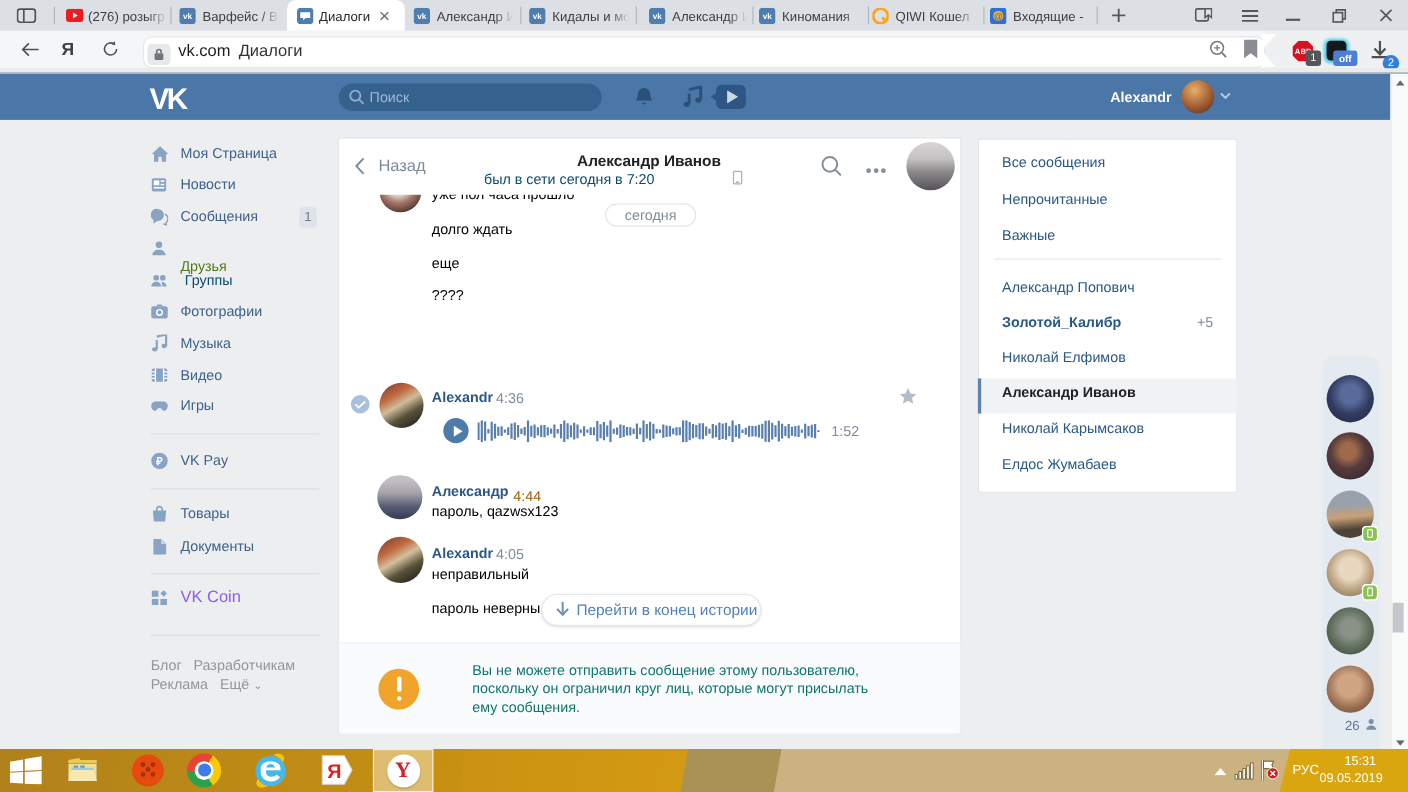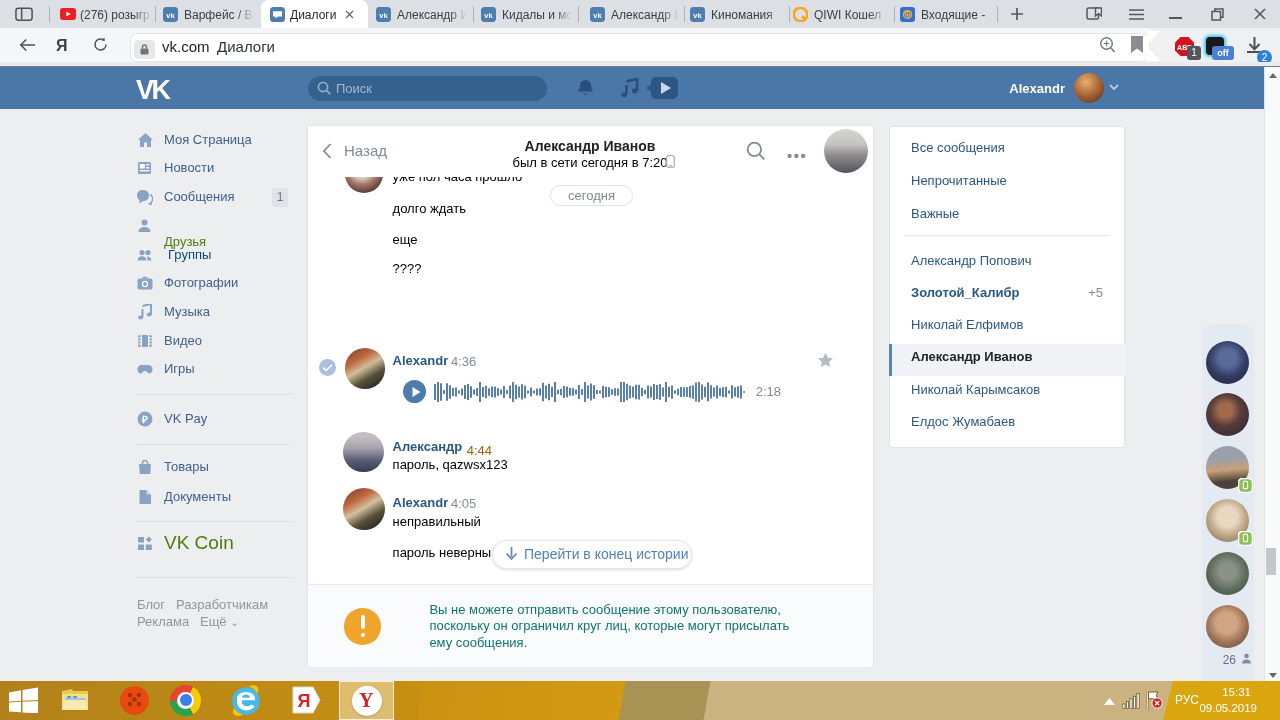--- a/index.html
+++ b/index.html
@@ -232,36 +232,36 @@
       <path d="M2.5 1h7L14 5.5V15H2.5z" fill="#89a3c2"></path>
       <path d="M9.5 1v4.5H14z" fill="#c9d5e2"></path>
     </svg>
 <div class="ab" style="left:164px;top:419.7px;height:20px;line-height:20px;font-size:13px;color:#3f618c">Документы</div>
 <svg class="ab" style="left:137px;top:468.0px" width="16" height="16" viewBox="0 0 16 16">
       <rect x="1" y="2" width="6" height="5.5" fill="#89a3c2"></rect>
       <rect x="1" y="9.5" width="6" height="5.5" fill="#89a3c2"></rect>
       <rect x="8.8" y="9.5" width="6" height="5.5" fill="#89a3c2"></rect>
       <path d="M11.8 1.5l3 3-3 3-3-3z" fill="#89a3c2"></path>
     </svg>
-<div class="ab" style="left:164px;top:466.0px;height:20px;line-height:20px;font-size:19px;color:#4d7c0f">VK Coin</div>
+<div class="ab" style="left:164px;top:466.0px;height:20px;line-height:20px;font-size:15px;color:#8b5cf6">VK Coin</div>
 <div class="ab" style="left:272px;top:120.7px;width:16px;height:19px;background:#dfe2e8;border-radius:4px;font-size:12px;color:#6c7b8d;text-align:center;line-height:19px">1</div>
 <div class="ab" style="left:137px;top:327px;width:153px;height:1px;background:#dbdde0"></div>
 <div class="ab" style="left:137px;top:376.6px;width:153px;height:1px;background:#dbdde0"></div>
 <div class="ab" style="left:137px;top:454px;width:153px;height:1px;background:#dbdde0"></div>
 <div class="ab" style="left:137px;top:510px;width:153px;height:1px;background:#dbdde0"></div>
 <div class="ab" style="left:137px;top:530px;font-size:13px;color:#939699">Блог&nbsp;&nbsp;&nbsp;Разработчикам</div>
 <div class="ab" style="left:137px;top:546.5px;font-size:13px;color:#939699">Реклама&nbsp;&nbsp;&nbsp;Ещё <span style="font-size:10px">⌄</span></div>
 
  <div class="ab" style="left:307px;top:58px;width:567px;height:542px;background:#fff;border:1px solid #e2e4e8;border-radius:3px"></div>
  <svg class="ab" style="left:322px;top:76px" width="10" height="16" viewBox="0 0 10 16">
       <path d="M8.5 1L2 8l6.5 7" fill="none" stroke="#7f8b9a" stroke-width="1.8"></path>
     </svg>
 <div class="ab" style="left:344px;top:75px;font-size:15px;color:#7f8b9a">Назад</div>
 <div class="ab" style="left:440px;top:71px;width:300px;text-align:center;font-size:14px;font-weight:bold;color:#222">Александр Иванов</div>
-<div class="ab" style="left:440px;top:87.5px;width:300px;text-align:center;font-size:13px;color:#000000">был в сети сегодня в 7:20</div>
+<div class="ab" style="left:440px;top:87.5px;width:300px;text-align:left;font-size:13px;color:#0c4a6e">был в сети сегодня в 7:20</div>
 <svg class="ab" style="left:666px;top:88px" width="9" height="13" viewBox="0 0 9 13">
       <rect x="0.7" y="0.7" width="7.6" height="11.6" rx="1.5" fill="none" stroke="#aab2bc" stroke-width="1.3"></rect>
       <path d="M3 10.7h3" stroke="#aab2bc" stroke-width="1.2"></path>
     </svg>
 <svg class="ab" style="left:746px;top:74px" width="20" height="20" viewBox="0 0 20 20">
       <circle cx="8.4" cy="8.4" r="6.7" fill="none" stroke="#828c98" stroke-width="1.8"></circle>
       <path d="M13.4 13.4l5 5" stroke="#828c98" stroke-width="1.8"></path>
     </svg>
 <div class="ab" style="left:787px;top:80px;width:22px;font-size:15px;font-weight:bold;color:#828c98;letter-spacing:1.5px">•••</div>
 <div class="ab" style="left:824px;top:62px;width:44px;height:44px;border-radius:50%;background:linear-gradient(180deg,#d8d6d4 0%,#c4c2c2 35%,#8e8c8e 60%,#55535a 100%)"></div>
@@ -282,21 +282,21 @@
 <svg class="ab" style="left:509px;top:175px" width="17" height="17" viewBox="0 0 17 17">
         <path d="M8.5 0.8l2.3 4.9 5.2.6-3.9 3.6 1.1 5.2-4.7-2.7-4.7 2.7 1.1-5.2L1 6.3l5.2-.6z" fill="#b4bcc6"></path>
       </svg>
 <div class="ab" style="left:94.6px;top:202.6px;width:23.4px;height:23.4px;border-radius:50%;background:#4d7cab"></div>
 <svg class="ab" style="left:103.6px;top:209.6px" width="9" height="10" viewBox="0 0 9 10">
         <path d="M0.5 0l8 5-8 5z" fill="#fff"></path>
       </svg>
 <svg class="ab" style="left:126px;top:205px" width="314" height="20" viewBox="0 0 314 20">
         <path d="M1 2.0v16.0M4 0.0v20M7 1.2v17.5M10 8.1v3.9M13 1.3v17.4M16 3.3v13.4M19 5.9v8.2M22 5.6v8.8M25 8.5v3M28 6.5v7.0M31 3.1v13.8M34 2.1v15.8M37 4.3v11.5M40 7.6v4.9M43 6.1v7.9M46 0.0v20M49 5.1v9.9M52 3.8v12.4M55 6.3v7.5M58 4.6v10.7M61 4.4v11.2M64 6.3v7.5M67 7.6v4.8M70 4.0v12.0M73 8.0v4.0M76 3.5v13.1M79 0.0v20M82 2.7v14.6M85 4.5v11.0M88 2.3v15.3M91 3.8v12.5M94 8.5v3.0M97 5.6v8.9M100 8.5v3M103 6.5v7.0M106 6.3v7.3M109 0.7v18.5M112 3.6v12.8M115 1.7v16.5M118 4.8v10.3M121 0.0v20M124 7.8v4.5M127 6.7v6.6M130 4.0v12.1M133 4.6v10.7M136 6.1v7.7M139 6.3v7.5M142 7.5v5.0M145 3.1v13.9M148 6.9v6.1M151 0.1v19.8M154 3.5v13.1M157 1.5v17.0M160 3.3v13.5M163 7.9v4.2M166 8.4v3.2M169 3.9v12.1M172 4.8v10.4M175 5.2v9.6M178 7.3v5.4M181 6.3v7.5M184 6.4v7.2M187 0.0v20M190 0.0v20.0M193 1.7v16.5M196 3.4v13.1M199 4.4v11.2M202 2.7v14.6M205 2.7v14.7M208 5.8v8.4M211 7.7v4.6M214 3.5v13.0M217 4.6v10.9M220 2.0v16.0M223 2.9v14.2M226 2.3v15.4M229 5.5v9.1M232 0.0v20M235 4.7v10.6M238 3.4v13.3M241 8.4v3.3M244 6.8v6.5M247 5.0v10.0M250 5.2v9.6M253 5.2v9.6M256 4.1v11.7M259 3.2v13.6M262 0.4v19.2M265 0.0v20M268 2.4v15.1M271 4.7v10.5M274 0.6v18.7M277 3.3v13.3M280 5.5v8.9M283 3.5v13.0M286 5.9v8.2M289 5.2v9.7M292 4.8v10.4M295 8.5v3M298 3.3v13.3M301 5.3v9.3M304 4.2v11.6M307 3.5v13.0M310 9.2v1.6" stroke="#587fae" stroke-width="2" fill="none"></path>
       </svg>
-<div class="ab" style="left:447.7px;top:207px;font-size:13px;color:#828a99">2:18</div>
+<div class="ab" style="left:447.7px;top:207px;font-size:13px;color:#828a99">1:52</div>
 <div class="ab" style="left:35.2px;top:254.7px;width:40.4px;height:40.4px;border-radius:50%;background:linear-gradient(180deg,#c3bec4 12%,#a8a2ac 40%,#5a5f78 70%,#3a4158 95%)"></div>
 <div class="ab" style="left:84.6px;top:261.5px;font-size:13px;font-weight:bold;color:#2a5885">Александр</div>
 <div class="ab" style="left:158.7px;top:266px;font-size:13px;color:#a16207">4:44</div>
 <div class="ab" style="left:84.6px;top:279.5px;font-size:13px;color:#000">пароль, qazwsx123</div>
 <div class="ab" style="left:35.2px;top:310.9px;width:41.8px;height:41.8px;border-radius:50%;background:linear-gradient(150deg,#8a4532 8%,#c06a40 30%,#d4c09c 48%,#57523a 68%,#2c2620 90%)"></div>
 <div class="ab" style="left:84.6px;top:318px;font-size:13px;font-weight:bold;color:#2a5885">Alexandr</div>
 <div class="ab" style="left:143px;top:318.5px;font-size:13px;color:#818c99">4:05</div>
 <div class="ab" style="left:84.6px;top:336.5px;font-size:13px;color:#000">неправильный</div>
 <div class="ab" style="left:84.6px;top:368.4px;font-size:13px;color:#000">пароль неверны</div>
 <div class="ab" style="left:183.5px;top:362.6px;width:200px;height:29px;background:#fff;border:1px solid #e3e6ea;border-radius:15px;box-shadow:0 1px 3px rgba(0,0,0,.14)"></div>

